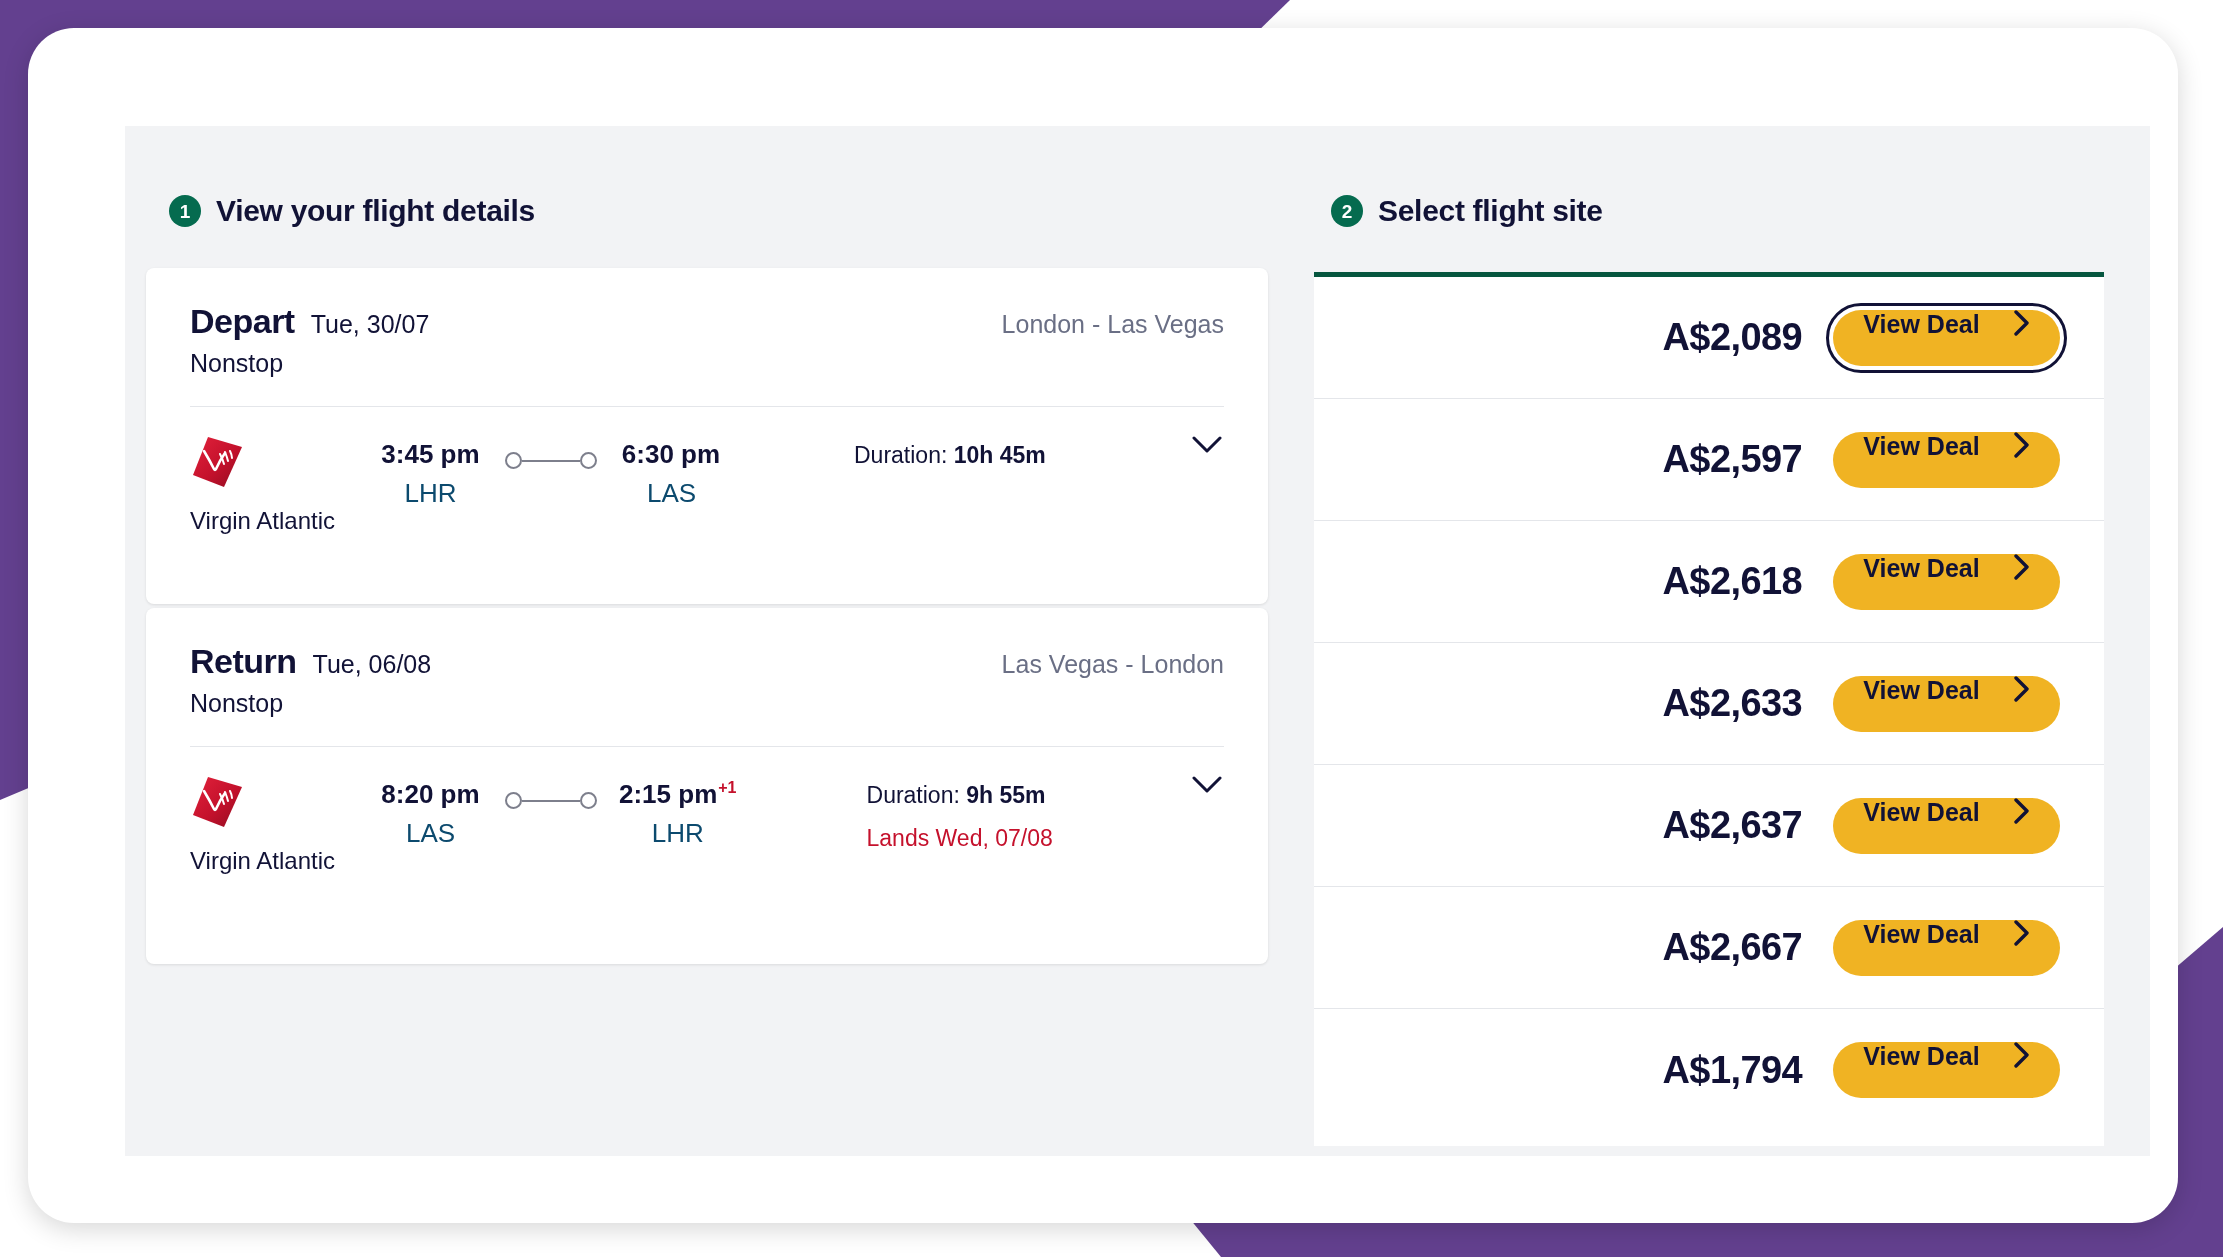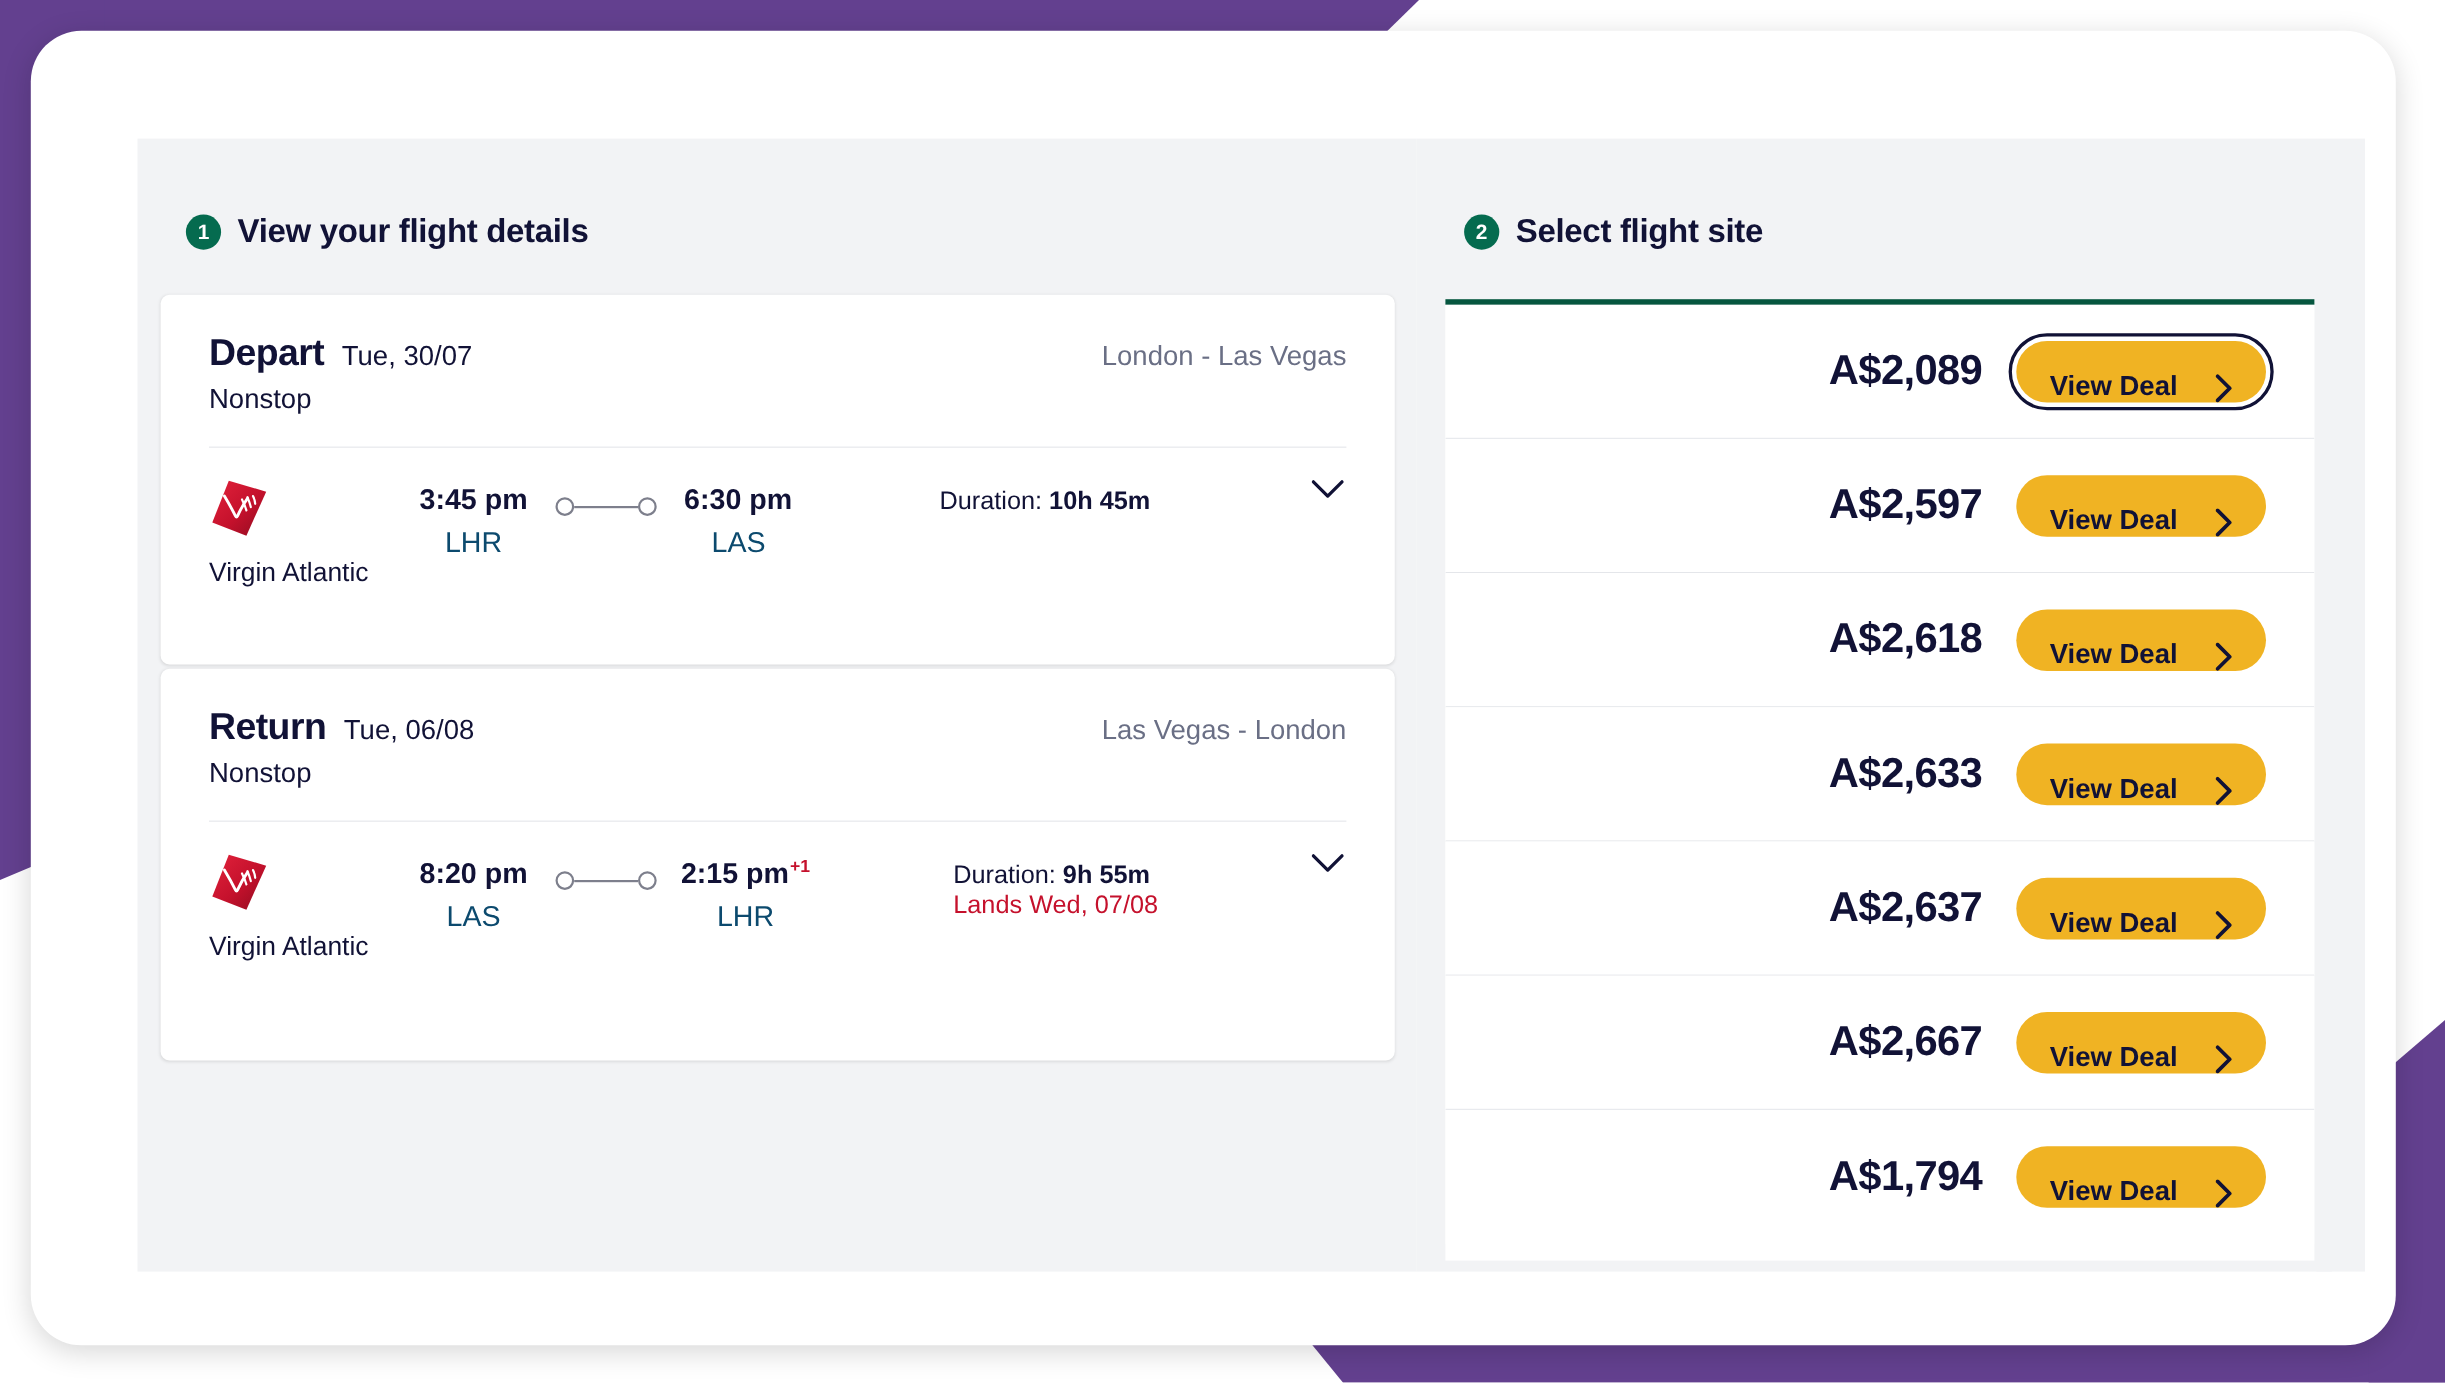--- a/index.html
+++ b/index.html
@@ -156,21 +156,21 @@
   }
 
   .dur-col {
     margin-left: 130px; margin-top: 7px;
   }
   .dur-text {
     font-size: 23px; color: #111236; white-space: nowrap;
   }
   .dur-text b { font-weight: 700; }
   .lands-text {
-    margin-top: 0; font-size: 23px; color: #c5112c; white-space: nowrap;
+    margin-top: 16px; font-size: 23px; color: #c5112c; white-space: nowrap;
   }
 
   .chev-btn {
     position: absolute; right: 44px; top: 30px;
     width: 34px; height: 24px;
     background: none; border: none; cursor: pointer;
     display: flex; align-items: center; justify-content: center;
   }
   .chev-btn svg { display: block; }
 
@@ -195,21 +195,21 @@
     font-size: 38px; font-weight: 700; color: #111236;
     letter-spacing: -0.6px; margin-right: 31px;
     white-space: nowrap;
   }
   .deal-btn {
     background: #f0b323;
     border: none;
     border-radius: 28px;
     height: 56px;
     min-width: 227px;
-    display: flex; align-items: flex-end; justify-content: center;
+    display: flex; align-items: flex-start; justify-content: center;
     gap: 34px;
     padding: 0 26px;
     cursor: pointer;
     font-family: "Liberation Sans", sans-serif;
   }
   .deal-btn span {
     font-size: 25px; font-weight: 700; color: #111236;
     white-space: nowrap;
   }
   .deal-btn.focused {

